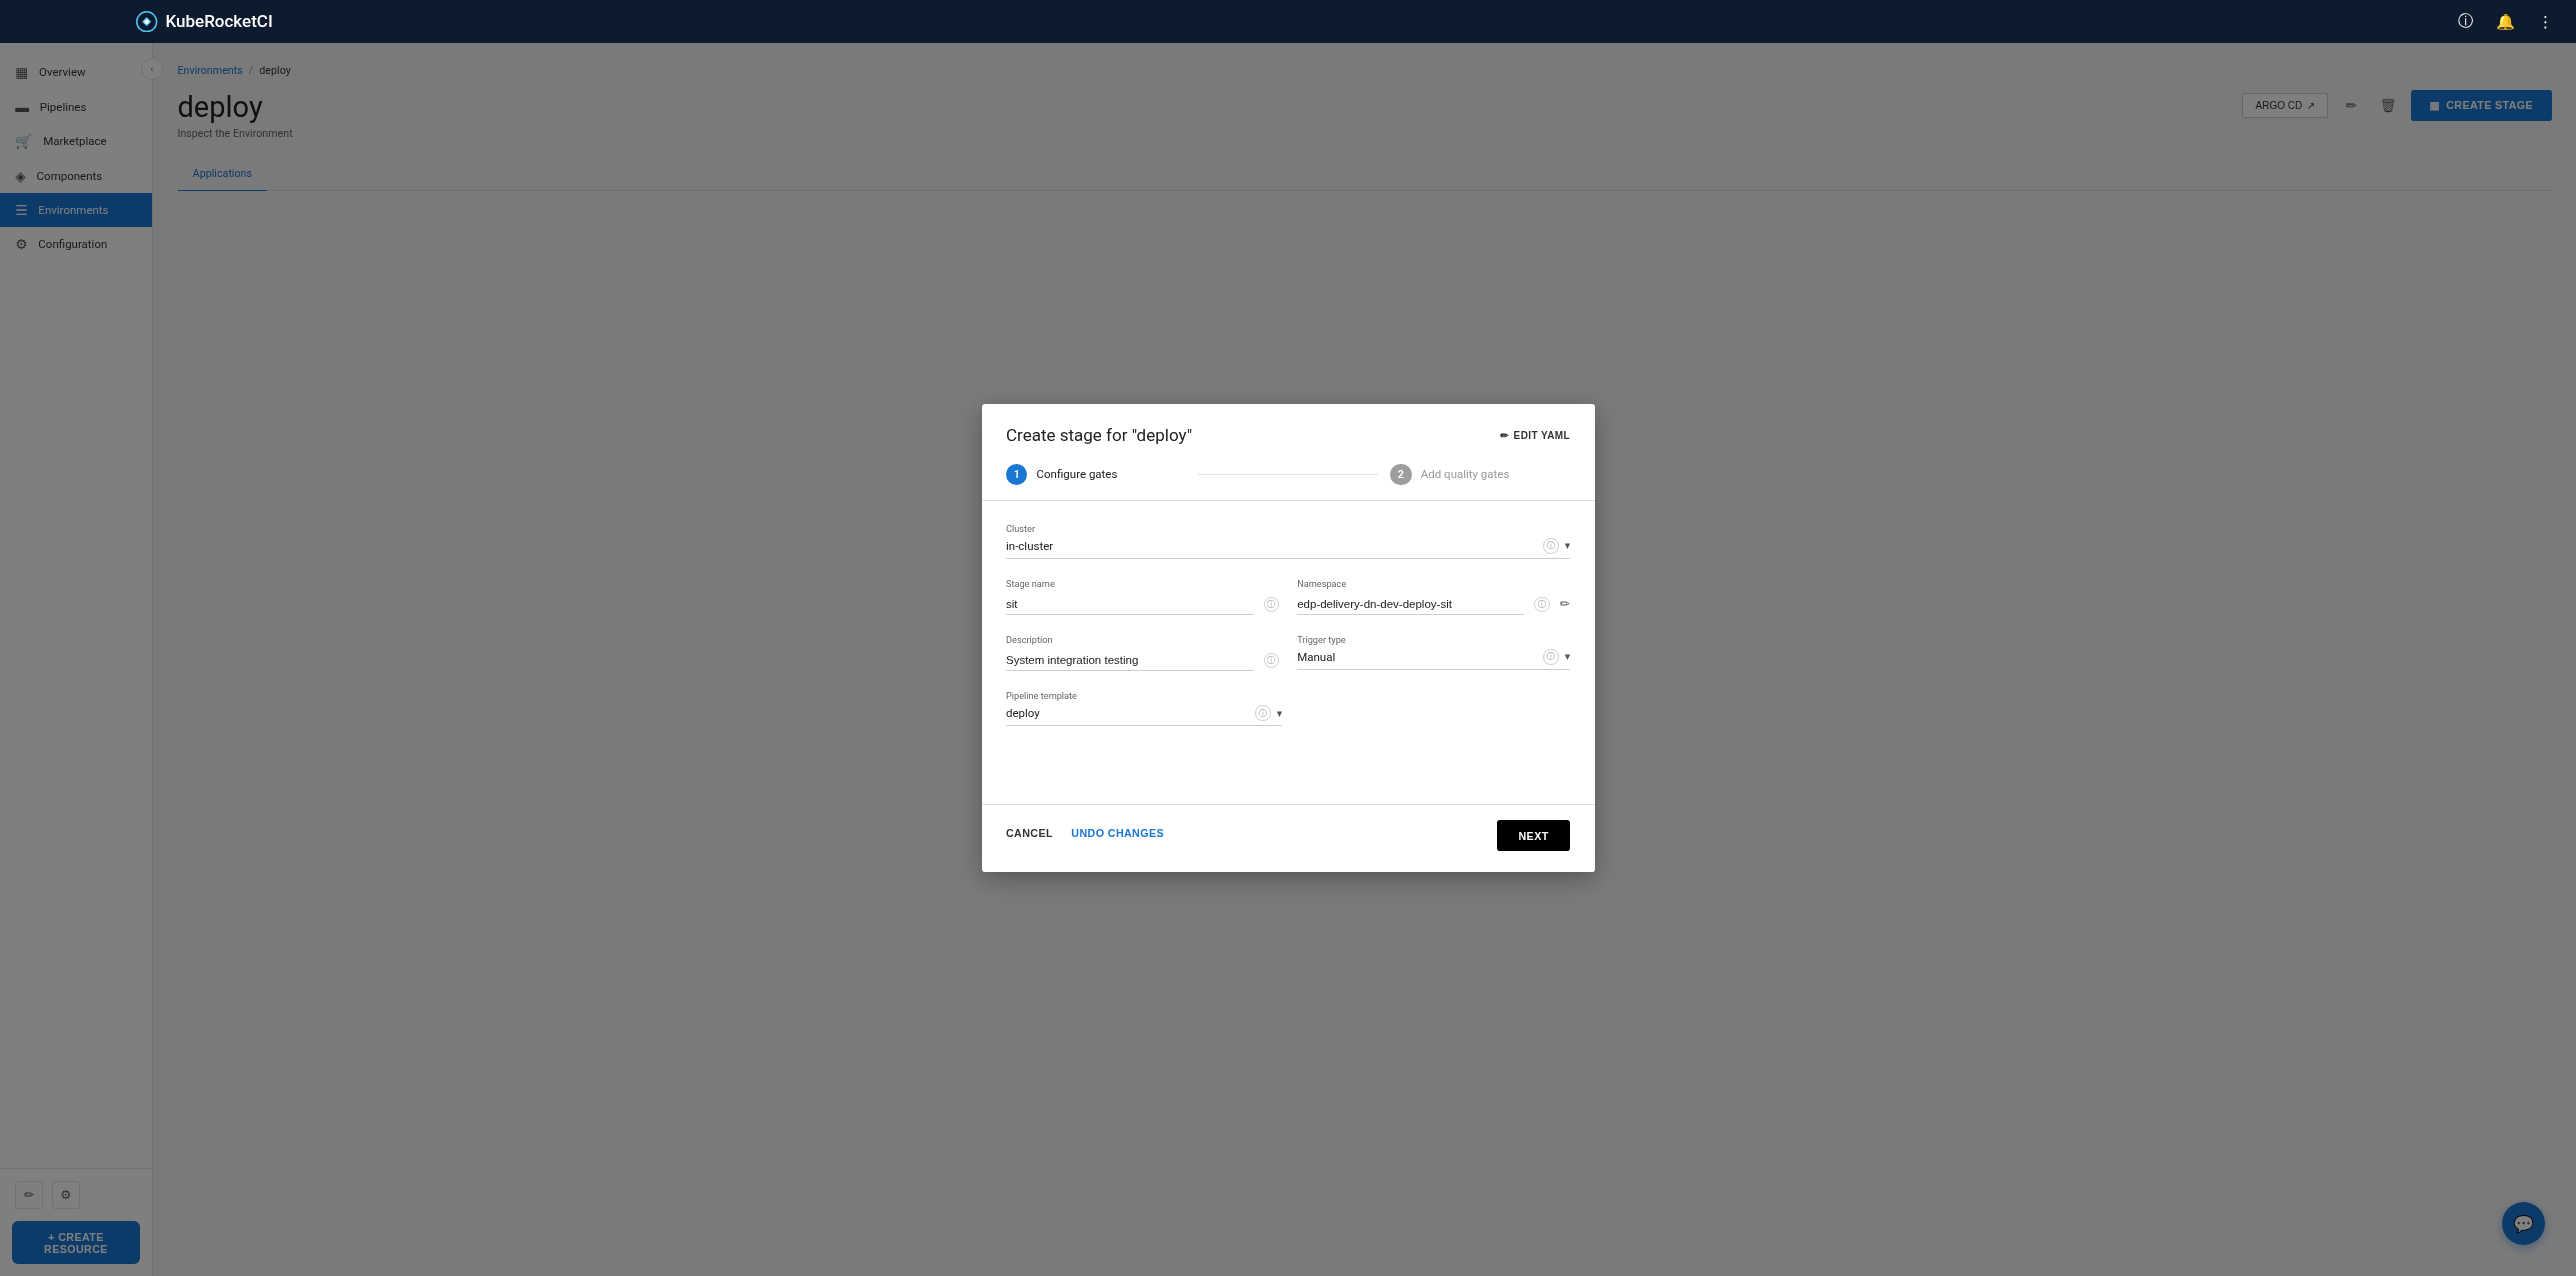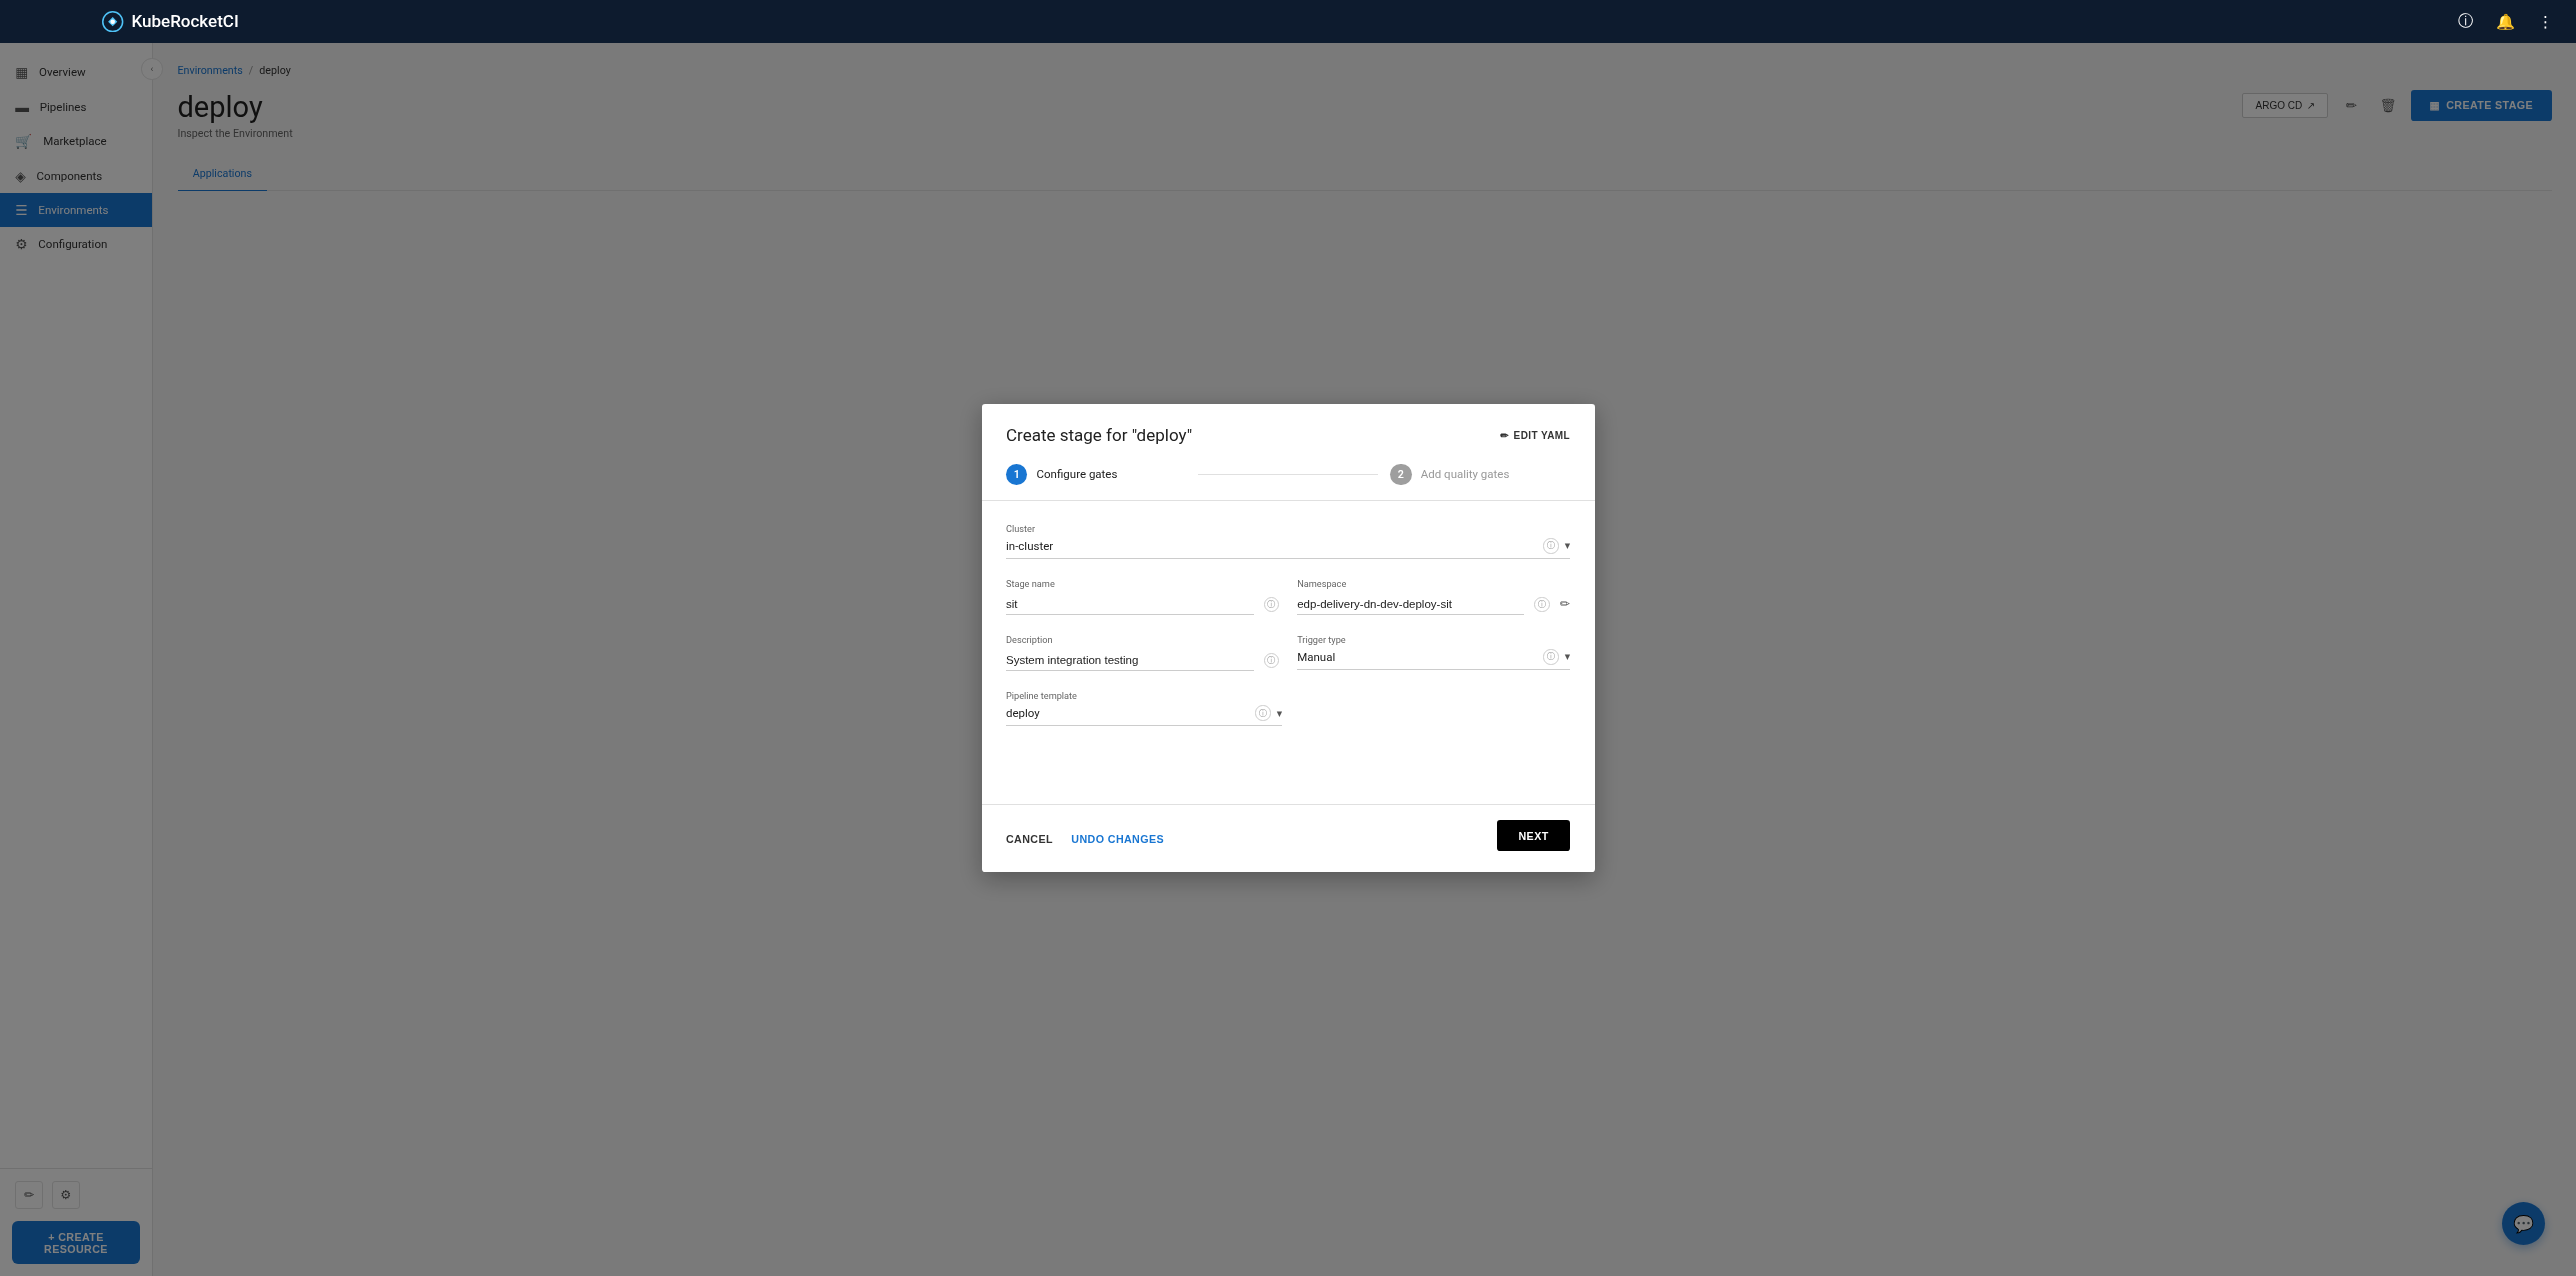--- a/index.html
+++ b/index.html
@@ -6,21 +6,21 @@
     body { font-family: 'Roboto', Arial, sans-serif; background: #f5f5f5; overflow: hidden; width: 2576px; height: 1277px; }
 
     
     .navbar {
       position: fixed; top: 0; left: 0; right: 0; height: 43px;
       background: #0d1b2e; display: flex; align-items: center;
       z-index: 1000; padding: 0 18.4px;
     }
     .navbar-logo {
       display: flex; align-items: center; gap: 7.7px;
-      color: #fff; font-size: 17px; font-weight: 500; margin-left: 84px;
+      color: #fff; font-size: 17px; font-weight: 500; margin-left: 118px;
     }
     .navbar-logo svg { width: 21.4px; height: 21.4px; }
     .navbar-actions {
       margin-left: auto; display: flex; align-items: center; gap: 15.3px;
     }
     .navbar-icon {
       color: #fff; font-size: 15.3px; cursor: pointer; width: 24.5px; height: 24.5px;
       display: flex; align-items: center; justify-content: center;
       border-radius: 50%;
     }
@@ -213,21 +213,21 @@
     }
     .select-wrapper {
       display: flex; align-items: center; gap: 6px;
       border-bottom: 0.8px solid #ccc; padding-bottom: 4.6px;
     }
     .select-value { flex: 1; font-size: 11.5px; color: #212121; }
 
     
     .dialog-footer {
       padding: 15.3px 24.5px 21.4px;
-      display: flex; align-items: flex-end; justify-content: space-between;
+      display: flex; align-items: flex-start; justify-content: space-between;
       border-top: 0.8px solid #e0e0e0;
       margin-top: 38px;
     }
     .footer-left { display: flex; align-items: center; gap: 18.4px; }
     .cancel-btn {
       background: none; border: none; font-size: 10.7px; font-weight: 600;
       color: #333; cursor: pointer; text-transform: uppercase;
       letter-spacing: 0.4px; padding: 6.1px 0;
     }
     .undo-btn {

